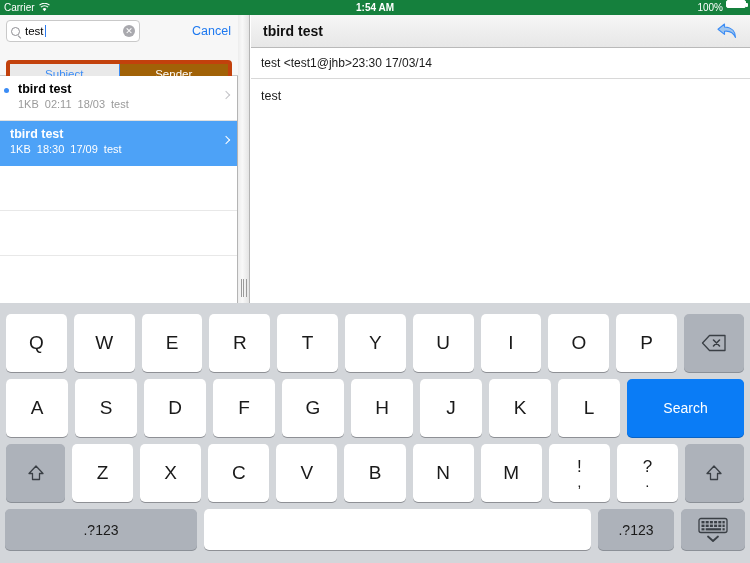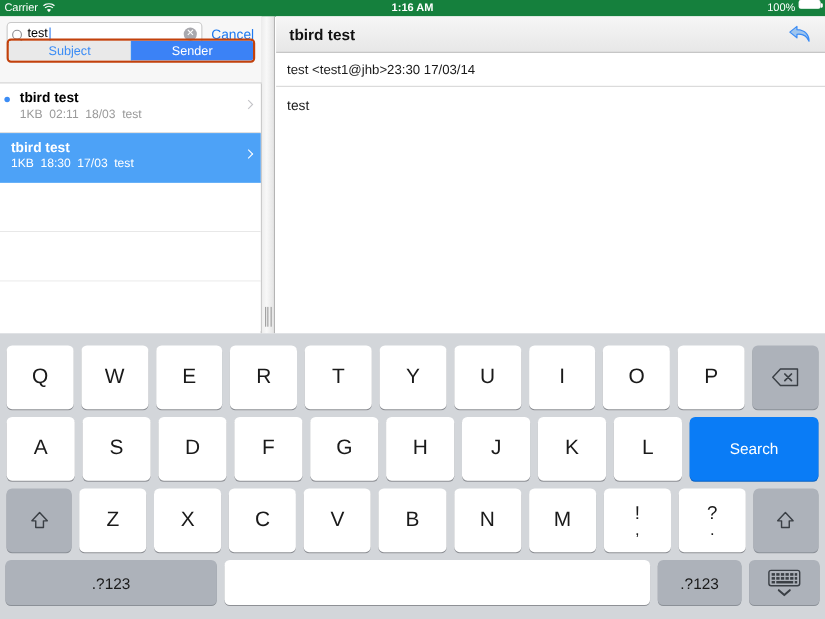--- a/index.html
+++ b/index.html
@@ -65,32 +65,33 @@
     display: inline-block; width: 1px; height: 12px;
     background: #2b7bf0; vertical-align: -2px; margin-left: 1px;
   }
   .clearbtn {
     position: absolute; right: 4px; top: 50%; transform: translateY(-50%);
     width: 12px; height: 12px; border-radius: 50%; background: #a9a9ae;
     color: #fff; font-size: 9px; line-height: 12px; text-align: center;
     font-family: "DejaVu Sans", sans-serif;
   }
   .cancel {
-    font-size: 12.5px; color: #1e79f0; padding: 0 3px; flex: none;
+    font-size: 12.5px; color: #1e79f0; padding: 0 3px; flex: none; margin-left: 44px;
   }
   .segmented {
-    position: absolute; top: 20px; left: 6px; right: 6px; height: 22px;
-    border: 2px solid #c2410c; border-radius: 4px; overflow: hidden;
+    position: absolute; top: 45px; left: 6px; right: 6px; height: 22px;
+    border: 4px solid #c2410c; border-radius: 4px; overflow: hidden;
     display: flex;
+    text-decoration: underline;
   }
   .seg {
     flex: 1; text-align: center; font-size: 11.5px; line-height: 20px;
     color: #3b8cf5; background: #e9e9e9;
   }
-  .seg.active { background: #3b82f6; color: #ffffff; }
+  .seg.active { background: #a16207; color: #ffffff; }
   .seg + .seg { border-left: 1px solid #3b8cf5; }
 
   
   .maillist { position: relative; width: 237px; }
   .mailrow {
     position: relative; height: 45px; background: #ffffff;
     border-bottom: 1px solid #e0e0e0;
     padding: 5px 18px 0 8px;
   }
   .mailrow.selected { background: #4da2f7; border-bottom-color: #4da2f7; }
@@ -209,21 +210,21 @@
     <div class="sb-left">
       <span>Carrier</span>
       <span>
         <svg width="11" height="9" viewBox="0 0 11 9">
           <path d="M5.5 8.2 L3.6 5.9 A3 3 0 0 1 7.4 5.9 Z" fill="#fff"></path>
           <path d="M1.9 4.2 A5.4 5.4 0 0 1 9.1 4.2" stroke="#fff" stroke-width="1.1" fill="none"></path>
           <path d="M0.5 2.2 A7.6 7.6 0 0 1 10.5 2.2" stroke="#fff" stroke-width="1.1" fill="none"></path>
         </svg>
       </span>
     </div>
-    <div class="sb-center">1:16 AM</div>
+    <div class="sb-center">1:54 AM</div>
     <div class="sb-right">
       <span>100%</span>
       <span class="battery"></span>
     </div>
   </div>
 
   <div class="master">
 
     <div class="searchbar-area">
       <div class="searchrow">
@@ -254,21 +255,21 @@
           <span>test</span>
         </div>
         <span class="chev"></span>
       </div>
 
       <div class="mailrow selected">
         <div class="subject">tbird test</div>
         <div class="meta">
           <span>1KB</span>
           <span>18:30</span>
-          <span>17/03</span>
+          <span>17/09</span>
           <span>test</span>
         </div>
         <span class="chev"></span>
       </div>
 
       <div class="emptyrow"></div>
       <div class="emptyrow"></div>
       <div class="emptyrow last"></div>
     </div>
   </div>

